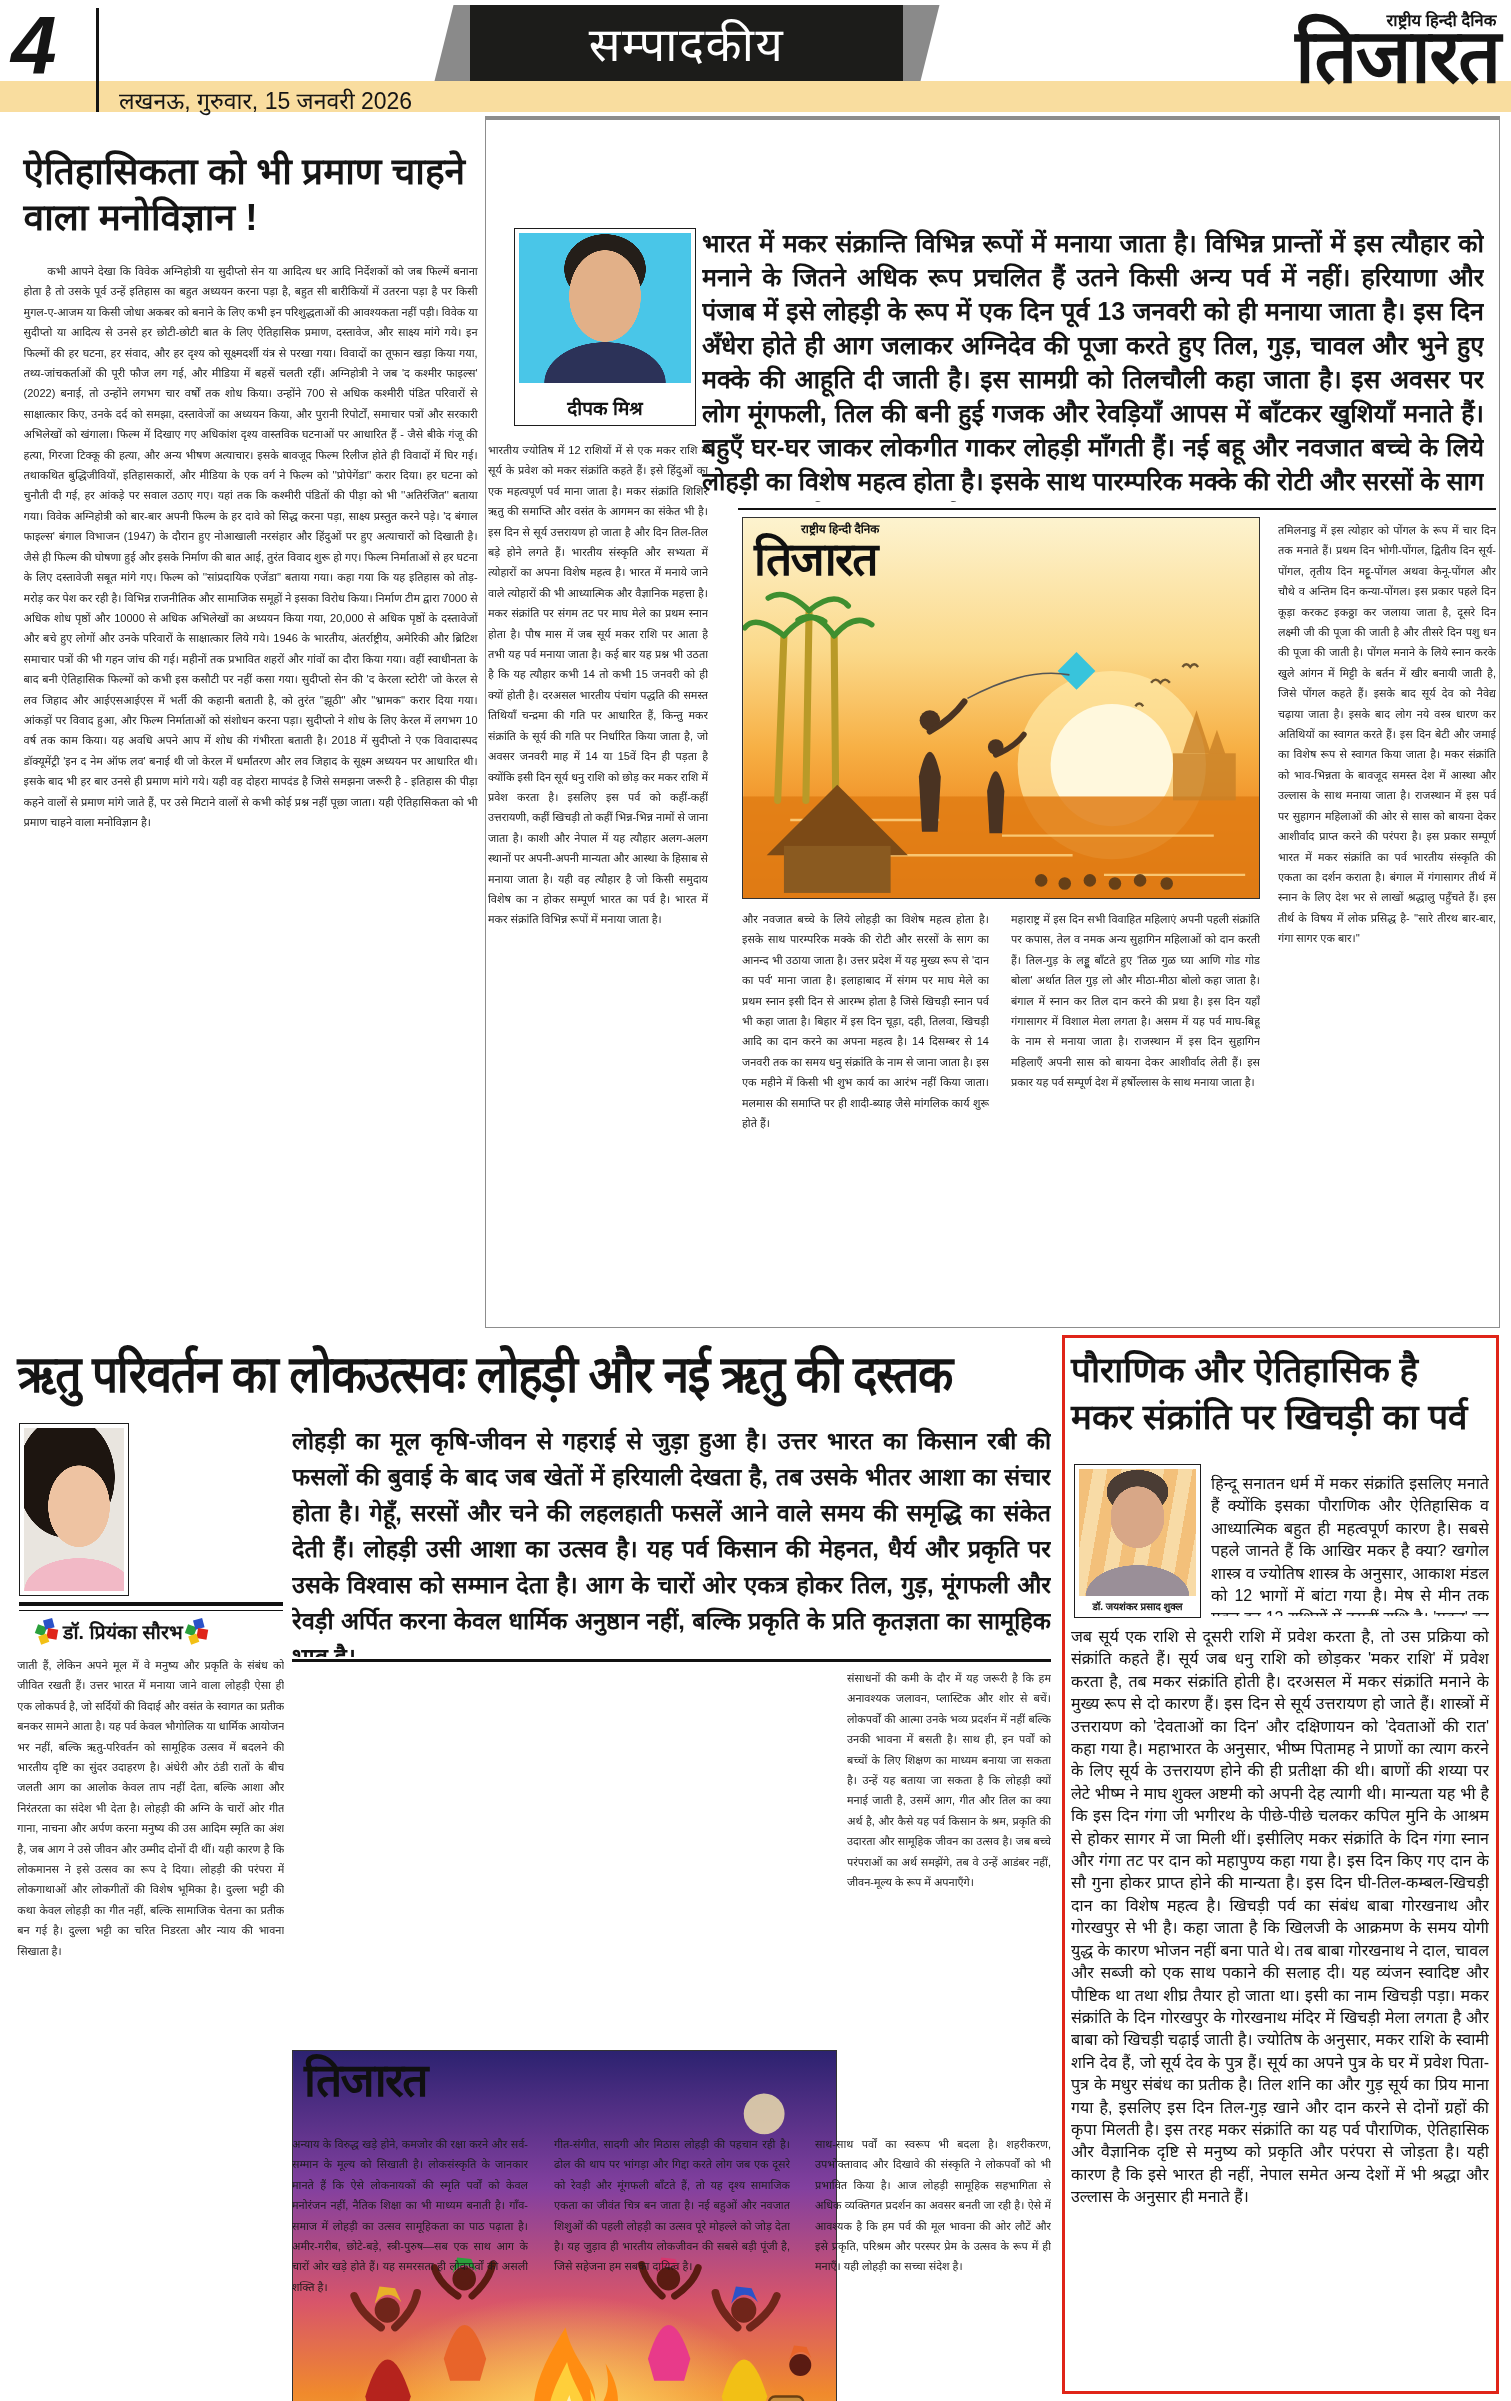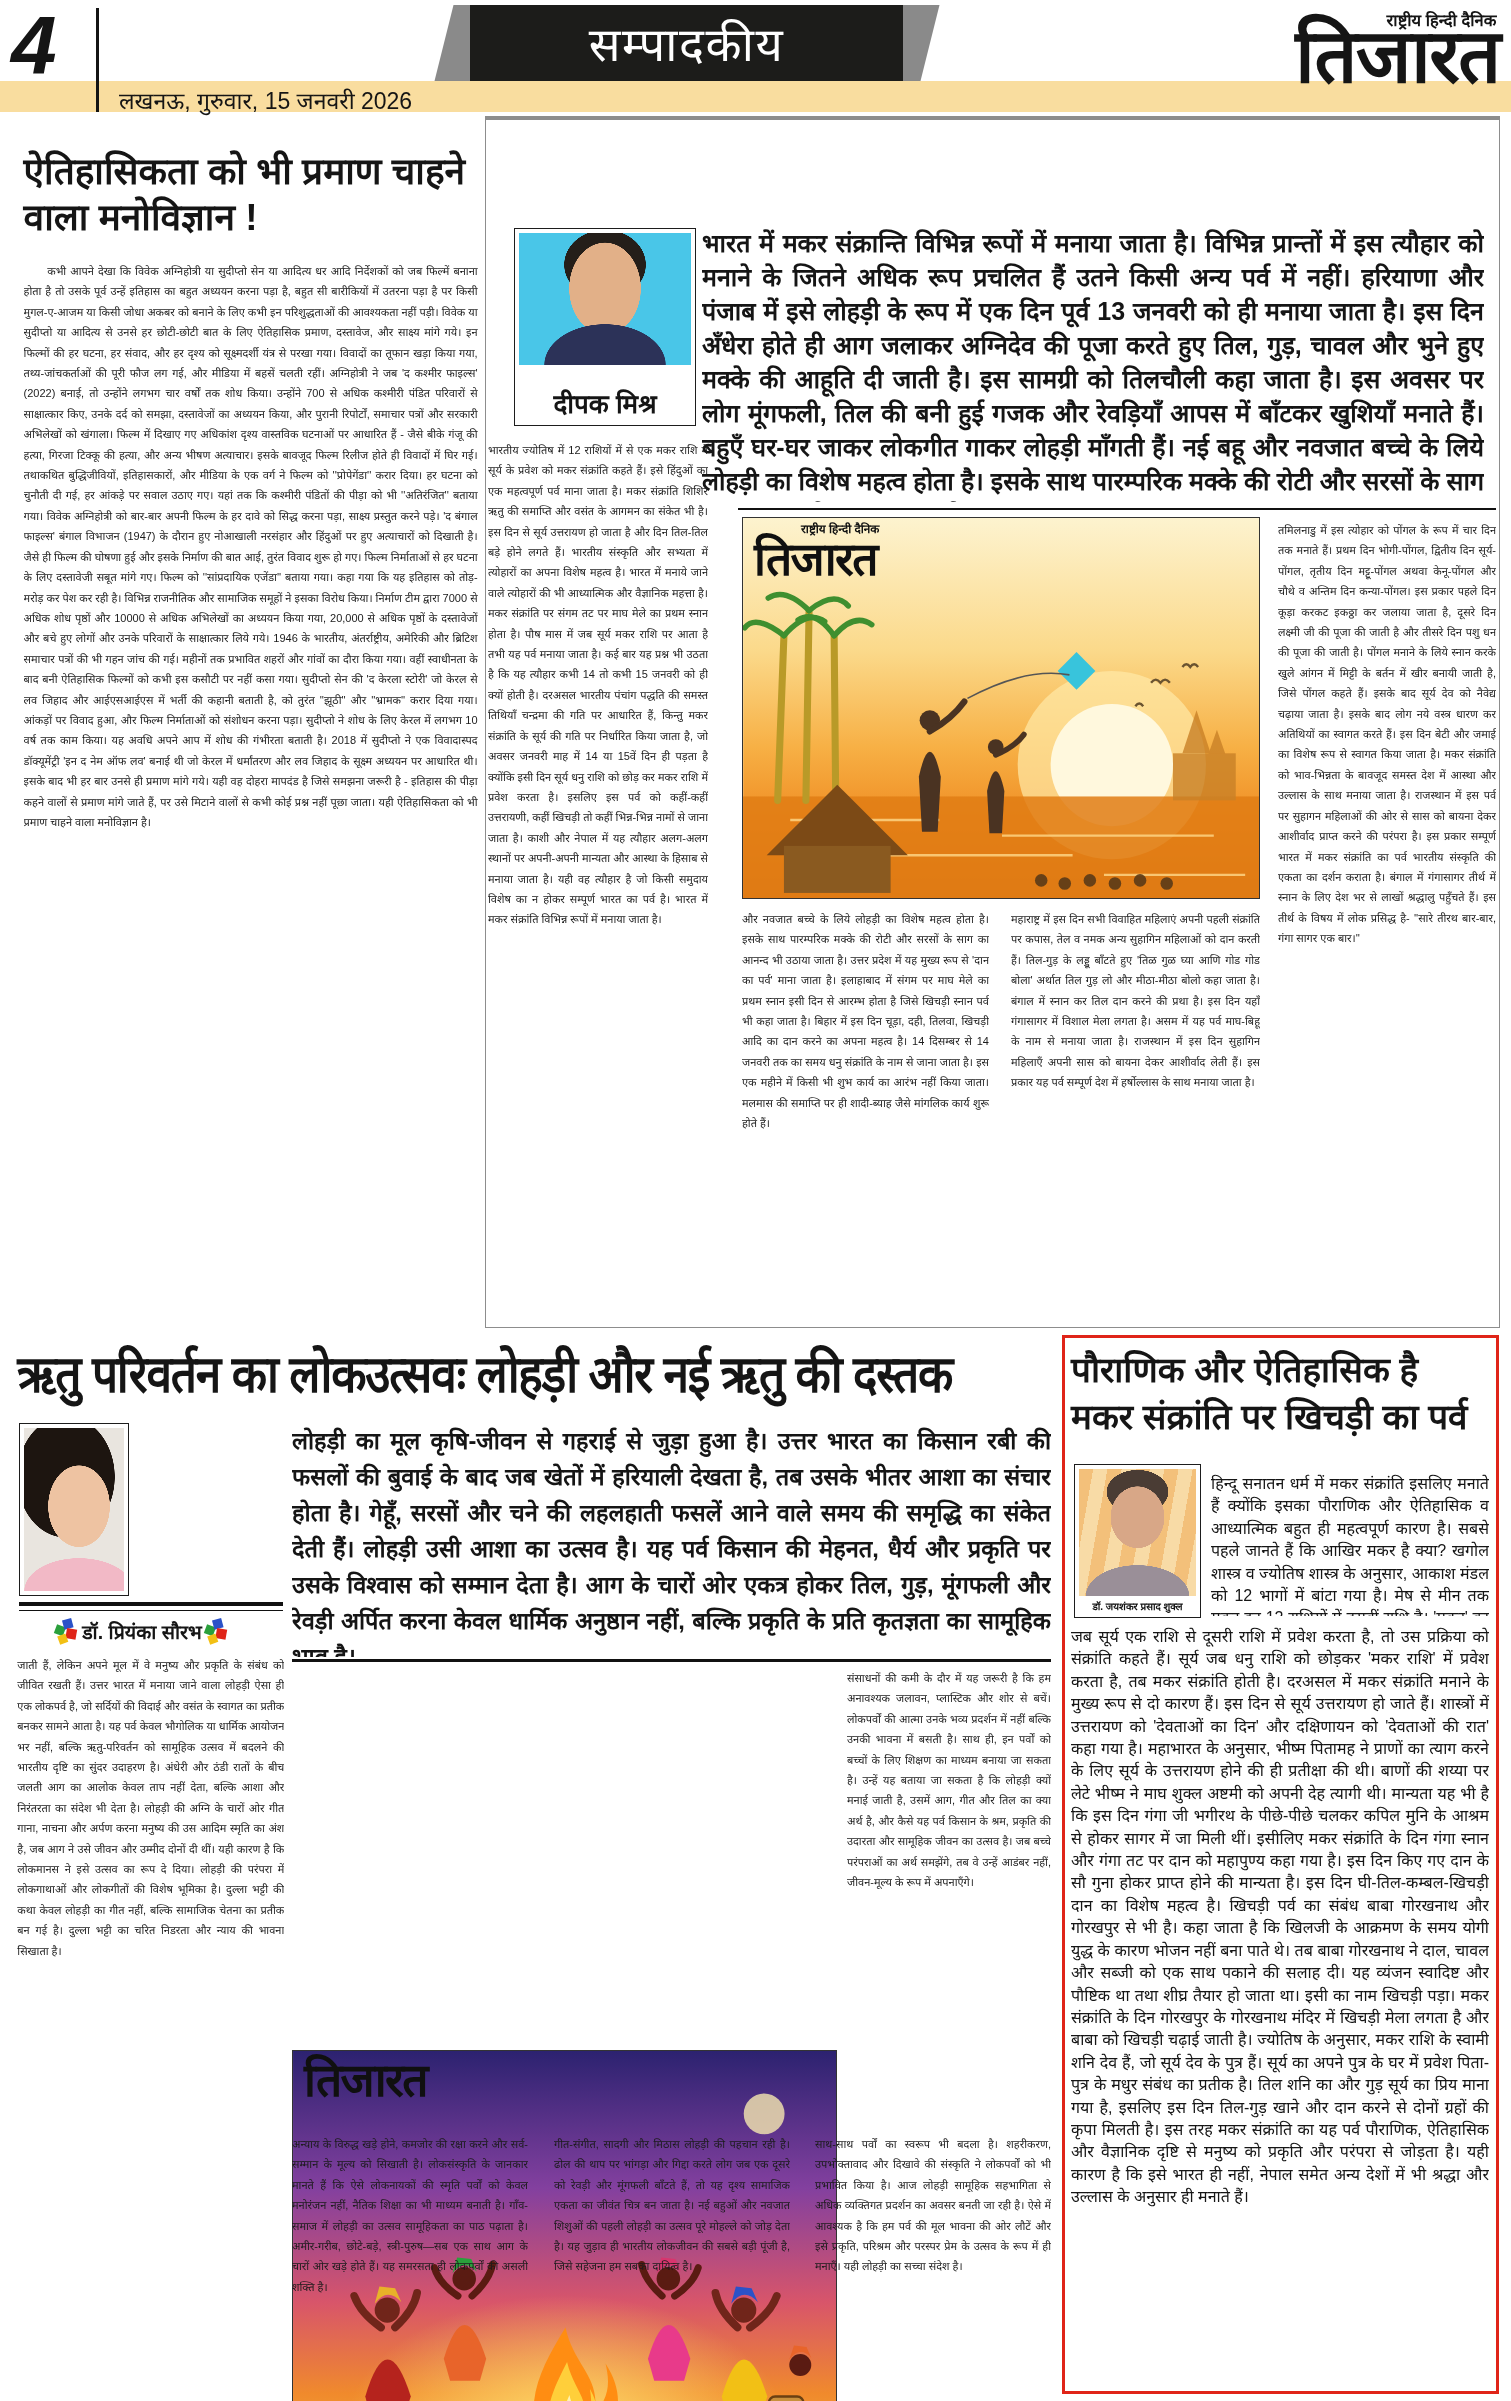--- a/index.html
+++ b/index.html
@@ -82,21 +82,21 @@
   <section>
     <h1 class="abs left-headline">ऐतिहासिकता को भी प्रमाण चाहने वाला मनोविज्ञान !</h1>
     <div class="abs body-txt left-body">कभी आपने देखा कि विवेक अग्निहोत्री या सुदीप्तो सेन या आदित्य धर आदि निर्देशकों को जब फिल्में बनाना होता है तो उसके पूर्व उन्हें इतिहास का बहुत अध्ययन करना पड़ा है, बहुत सी बारीकियों में उतरना पड़ा है पर किसी मुगल-ए-आजम या किसी जोधा अकबर को बनाने के लिए कभी इन परिशुद्धताओं की आवश्यकता नहीं पड़ी। विवेक या सुदीप्तो या आदित्य से उनसे हर छोटी-छोटी बात के लिए ऐतिहासिक प्रमाण, दस्तावेज, और साक्ष्य मांगे गये। इन फिल्मों की हर घटना, हर संवाद, और हर दृश्य को सूक्ष्मदर्शी यंत्र से परखा गया। विवादों का तूफान खड़ा किया गया, तथ्य-जांचकर्ताओं की पूरी फौज लग गई, और मीडिया में बहसें चलती रहीं। अग्निहोत्री ने जब 'द कश्मीर फाइल्स' (2022) बनाई, तो उन्होंने लगभग चार वर्षों तक शोध किया। उन्होंने 700 से अधिक कश्मीरी पंडित परिवारों से साक्षात्कार किए, उनके दर्द को समझा, दस्तावेजों का अध्ययन किया, और पुरानी रिपोर्टों, समाचार पत्रों और सरकारी अभिलेखों को खंगाला। फिल्म में दिखाए गए अधिकांश दृश्य वास्तविक घटनाओं पर आधारित हैं - जैसे बीके गंजू की हत्या, गिरजा टिक्कू की हत्या, और अन्य भीषण अत्याचार। इसके बावजूद फिल्म रिलीज होते ही विवादों में घिर गई। तथाकथित बुद्धिजीवियों, इतिहासकारों, और मीडिया के एक वर्ग ने फिल्म को ''प्रोपेगेंडा'' करार दिया। हर घटना को चुनौती दी गई, हर आंकड़े पर सवाल उठाए गए। यहां तक कि कश्मीरी पंडितों की पीड़ा को भी ''अतिरंजित'' बताया गया। विवेक अग्निहोत्री को बार-बार अपनी फिल्म के हर दावे को सिद्ध करना पड़ा, साक्ष्य प्रस्तुत करने पड़े। 'द बंगाल फाइल्स' बंगाल विभाजन (1947) के दौरान हुए नोआखाली नरसंहार और हिंदुओं पर हुए अत्याचारों को दिखाती है। जैसे ही फिल्म की घोषणा हुई और इसके निर्माण की बात आई, तुरंत विवाद शुरू हो गए। फिल्म निर्माताओं से हर घटना के लिए दस्तावेजी सबूत मांगे गए। फिल्म को ''सांप्रदायिक एजेंडा'' बताया गया। कहा गया कि यह इतिहास को तोड़-मरोड़ कर पेश कर रही है। विभिन्न राजनीतिक और सामाजिक समूहों ने इसका विरोध किया। निर्माण टीम द्वारा 7000 से अधिक शोध पृष्ठों और 10000 से अधिक अभिलेखों का अध्ययन किया गया, 20,000 से अधिक पृष्ठों के दस्तावेजों और बचे हुए लोगों और उनके परिवारों के साक्षात्कार लिये गये। 1946 के भारतीय, अंतर्राष्ट्रीय, अमेरिकी और ब्रिटिश समाचार पत्रों की भी गहन जांच की गई। महीनों तक प्रभावित शहरों और गांवों का दौरा किया गया। वहीं स्वाधीनता के बाद बनी ऐतिहासिक फिल्मों को कभी इस कसौटी पर नहीं कसा गया। सुदीप्तो सेन की 'द केरला स्टोरी' जो केरल से लव जिहाद और आईएसआईएस में भर्ती की कहानी बताती है, को तुरंत ''झूठी'' और ''भ्रामक'' करार दिया गया। आंकड़ों पर विवाद हुआ, और फिल्म निर्माताओं को संशोधन करना पड़ा। सुदीप्तो ने शोध के लिए केरल में लगभग 10 वर्ष तक काम किया। यह अवधि अपने आप में शोध की गंभीरता बताती है। 2018 में सुदीप्तो ने एक विवादास्पद डॉक्यूमेंट्री 'इन द नेम ऑफ लव' बनाई थी जो केरल में धर्मांतरण और लव जिहाद के सूक्ष्म अध्ययन पर आधारित थी। इसके बाद भी हर बार उनसे ही प्रमाण मांगे गये। यही वह दोहरा मापदंड है जिसे समझना जरूरी है - इतिहास की पीड़ा कहने वालों से प्रमाण मांगे जाते हैं, पर उसे मिटाने वालों से कभी कोई प्रश्न नहीं पूछा जाता। यही ऐतिहासिकता को भी प्रमाण चाहने वाला मनोविज्ञान है।</div>
   </section>
 
   <section>
     <div class="abs main-box"></div>
 
     <div class="abs photo-frame" style="left:514px;top:228px;width:182px;height:198px">
       <div class="ph ph-deepak"></div>
-      <div class="caption" style="font-size:26px;padding-top:20px">दीपक मिश्र</div>
+      <div class="caption" style="font-size:19px;padding-top:12px">दीपक मिश्र</div>
     </div>
 
     <div class="abs main-intro">भारत में मकर संक्रान्ति विभिन्न रूपों में मनाया जाता है। विभिन्न प्रान्तों में इस त्यौहार को मनाने के जितने अधिक रूप प्रचलित हैं उतने किसी अन्य पर्व में नहीं। हरियाणा और पंजाब में इसे लोहड़ी के रूप में एक दिन पूर्व 13 जनवरी को ही मनाया जाता है। इस दिन अँधेरा होते ही आग जलाकर अग्निदेव की पूजा करते हुए तिल, गुड़, चावल और भुने हुए मक्के की आहूति दी जाती है। इस सामग्री को तिलचौली कहा जाता है। इस अवसर पर लोग मूंगफली, तिल की बनी हुई गजक और रेवड़ियाँ आपस में बाँटकर खुशियाँ मनाते हैं। बहुएँ घर-घर जाकर लोकगीत गाकर लोहड़ी माँगती हैं। नई बहू और नवजात बच्चे के लिये लोहड़ी का विशेष महत्व होता है। इसके साथ पारम्परिक मक्के की रोटी और सरसों के साग का आनन्द भी उठाया जाता है।</div>
 
     <div class="abs hr-black" style="left:738px;top:508px;width:758px;height:2.4px"></div>
 
     <div class="abs img-frame" style="left:742px;top:517px;width:518px;height:382px">
       <svg width="518" height="382" viewBox="0 0 660 487">
         <defs>
           <linearGradient id="sky" x1="0" y1="0" x2="0" y2="1">
@@ -173,21 +173,21 @@
     <div class="abs body-txt col" style="left:1278px;top:520px;width:218px;height:802px">तमिलनाडु में इस त्योहार को पोंगल के रूप में चार दिन तक मनाते हैं। प्रथम दिन भोगी-पोंगल, द्वितीय दिन सूर्य-पोंगल, तृतीय दिन मट्टू-पोंगल अथवा केनू-पोंगल और चौथे व अन्तिम दिन कन्या-पोंगल। इस प्रकार पहले दिन कूड़ा करकट इकठ्ठा कर जलाया जाता है, दूसरे दिन लक्ष्मी जी की पूजा की जाती है और तीसरे दिन पशु धन की पूजा की जाती है। पोंगल मनाने के लिये स्नान करके खुले आंगन में मिट्टी के बर्तन में खीर बनायी जाती है, जिसे पोंगल कहते हैं। इसके बाद सूर्य देव को नैवेद्य चढ़ाया जाता है। इसके बाद लोग नये वस्त्र धारण कर अतिथियों का स्वागत करते हैं। इस दिन बेटी और जमाई का विशेष रूप से स्वागत किया जाता है। मकर संक्रांति को भाव-भिन्नता के बावजूद समस्त देश में आस्था और उल्लास के साथ मनाया जाता है। राजस्थान में इस पर्व पर सुहागन महिलाओं की ओर से सास को बायना देकर आशीर्वाद प्राप्त करने की परंपरा है। इस प्रकार सम्पूर्ण भारत में मकर संक्रांति का पर्व भारतीय संस्कृति की एकता का दर्शन कराता है। बंगाल में गंगासागर तीर्थ में स्नान के लिए देश भर से लाखों श्रद्धालु पहुँचते हैं। इस तीर्थ के विषय में लोक प्रसिद्ध है- ''सारे तीरथ बार-बार, गंगा सागर एक बार।''</div>
   </section>
 
   <section>
     <h1 class="abs lohri-headline">ऋतु परिवर्तन का लोकउत्सवः लोहड़ी और नई ऋतु की दस्तक</h1>
 
     <div class="abs photo-frame" style="left:19px;top:1423px;width:110px;height:173px">
       <div class="ph ph-priyanka"></div>
     </div>
     <div class="abs dbl-rule" style="left:19px;top:1602px;width:264px"></div>
-    <div class="abs" style="left:7px;top:1616px;width:270px;display:flex;align-items:center;justify-content:center">
+    <div class="abs" style="left:33px;top:1616px;width:270px;display:flex;align-items:center;justify-content:flex-start">
       <svg class="logo-sq" viewBox="0 0 38 38">
         <rect x="4" y="12" width="12" height="12" fill="#2aa03c" transform="rotate(20 10 18)"></rect>
         <rect x="14" y="4" width="12" height="12" fill="#2b52c8" transform="rotate(-15 20 10)"></rect>
         <rect x="18" y="16" width="13" height="13" fill="#e02418" transform="rotate(10 24 22)"></rect>
         <rect x="8" y="24" width="11" height="11" fill="#f2c015" transform="rotate(-20 13 29)"></rect>
       </svg>
       <span style="font-size:19.6px;font-weight:bold">डॉ. प्रियंका सौरभ</span>
       <svg class="logo-sq" viewBox="0 0 38 38">
         <rect x="4" y="12" width="12" height="12" fill="#2aa03c" transform="rotate(20 10 18)"></rect>
         <rect x="14" y="4" width="12" height="12" fill="#2b52c8" transform="rotate(-15 20 10)"></rect>

